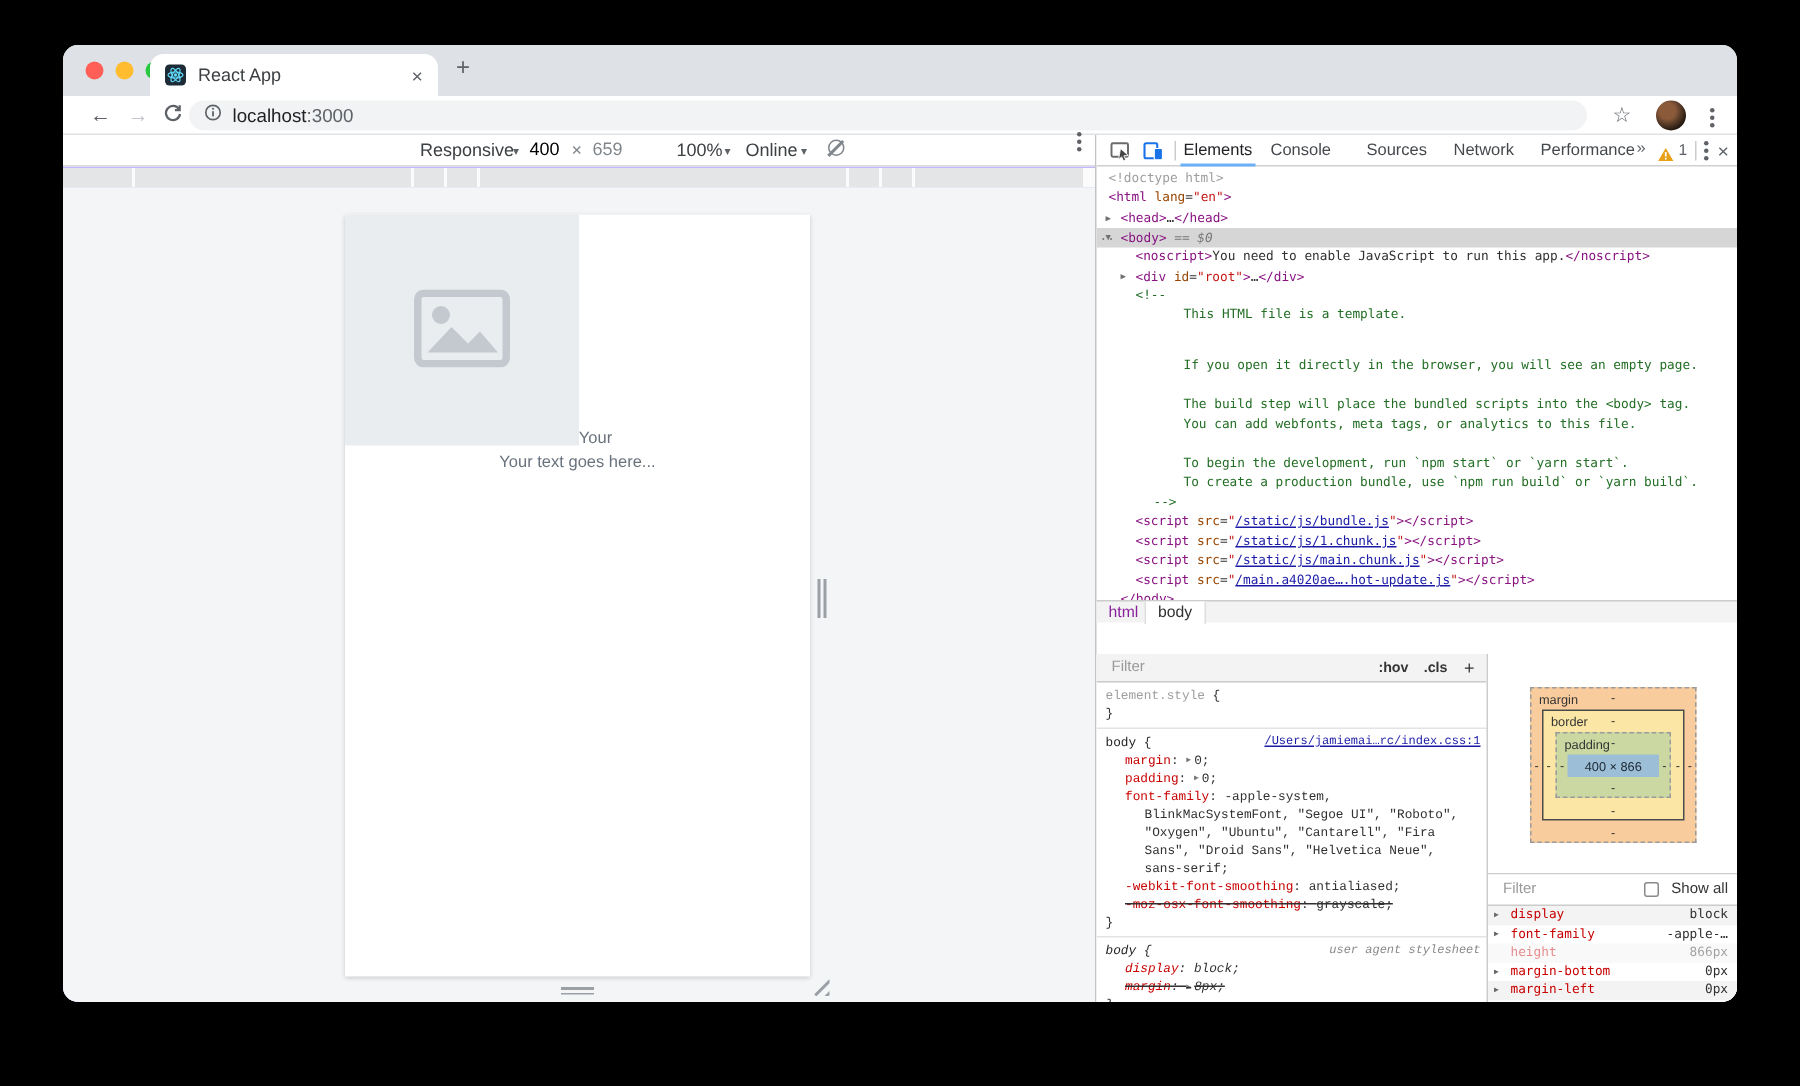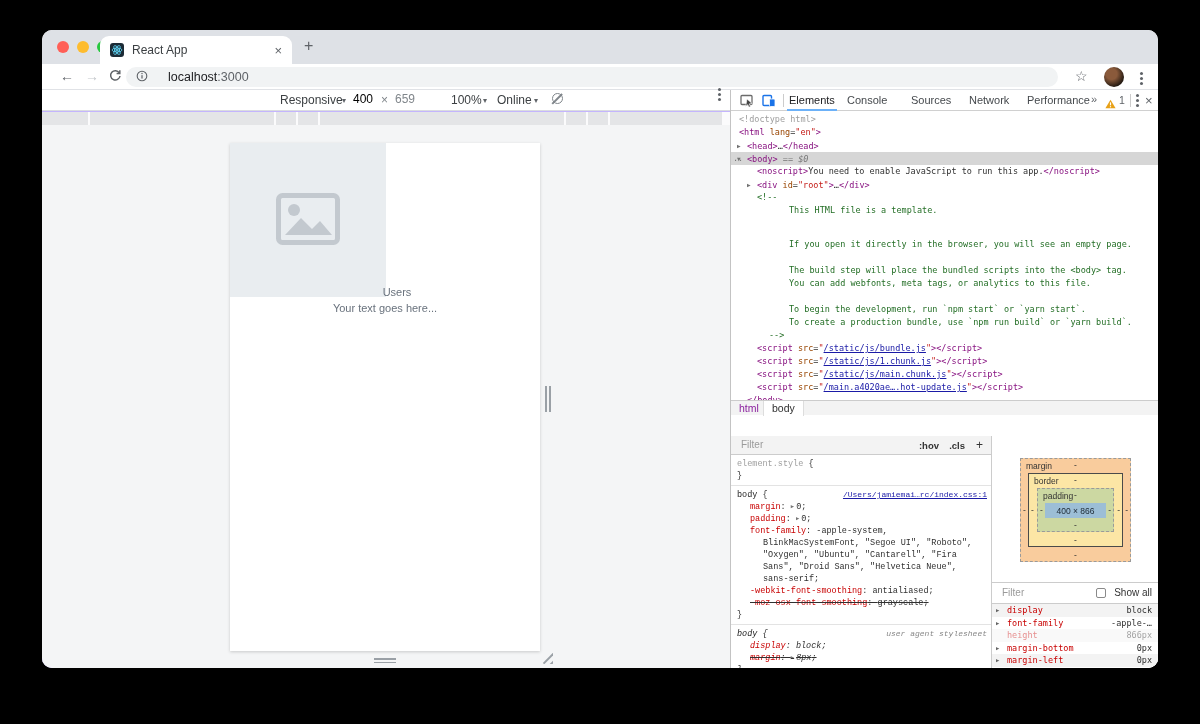--- a/index.html
+++ b/index.html
@@ -18,21 +18,21 @@
     align-items:center;justify-content:center;margin-right:8px;flex:none}
   .tab-title{font-size:12px;color:#3c4043;flex:1;white-space:nowrap;overflow:hidden}
   .tab-close{color:#5f6368;font-size:13px;line-height:13px}
   .newtab{position:absolute;left:262px;top:7px;font-size:16px;color:#5f6368}
   
   .toolbar{position:absolute;top:34px;left:0;right:0;height:26px;background:#fff;
     border-bottom:1px solid #e0e2e6}
   .nav-ic{position:absolute;top:4px;font-size:14px;line-height:16px;color:#5f6368}
   .omnibox{position:absolute;left:84px;top:3px;width:932px;height:20px;border-radius:10px;
     background:#f1f3f4;display:flex;align-items:center;padding:0 10px}
-  .host{font-size:12.5px;color:#202124;margin-left:20px}
+  .host{font-size:12.5px;color:#202124;margin-left:7px}
   .port{font-size:12.5px;color:#5f6368}
   .star{position:absolute;left:1033px;top:4px;font-size:14px;color:#5f6368}
   .avatar{position:absolute;left:1062px;top:3px;width:20px;height:20px;border-radius:50%;
     background:radial-gradient(circle at 38% 35%,#8a5a3b 0 30%,#241a12 72%)}
   .vdots{position:relative;width:3px;height:3px;border-radius:50%;background:#5f6368;
     box-shadow:0 -5px 0 #5f6368,0 5px 0 #5f6368}
   .menu-dots{position:absolute;left:1098px;top:13px}
   
   .content{position:absolute;top:60px;left:0;right:0;bottom:0}
   .left-pane{position:absolute;left:0;top:0;width:688px;height:100%;background:#c4b5fd}
@@ -227,21 +227,21 @@
         </div>
       <div class="page-area">
         <div class="viewport">
           <div class="img-ph">
             <svg width="64" height="52" viewBox="0 0 64 52">
               <rect x="2.5" y="2.5" width="59" height="47" rx="4" fill="none" stroke="#c3c9cf" stroke-width="5"></rect>
               <circle cx="18" cy="17" r="6" fill="#c3c9cf"></circle>
               <path d="M9 42 L25 25 L36 36 L44 28 L56 42 Z" fill="#c3c9cf"></path>
             </svg>
           </div>
-          <div class="pg-title">Users</div>
+          <div class="pg-title">Your</div>
           <div class="pg-text">Your text goes here...</div>
         </div>
         <div class="handle-v">
             <i style="left:0"></i>
             <i style="left:4px"></i>
           </div>
         <div class="handle-h">
             <i style="top:0"></i>
             <i style="top:3.5px"></i>
           </div>

